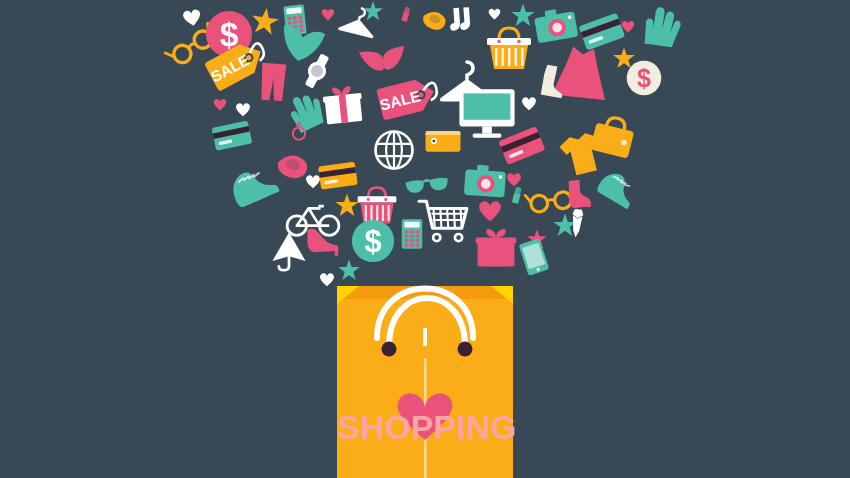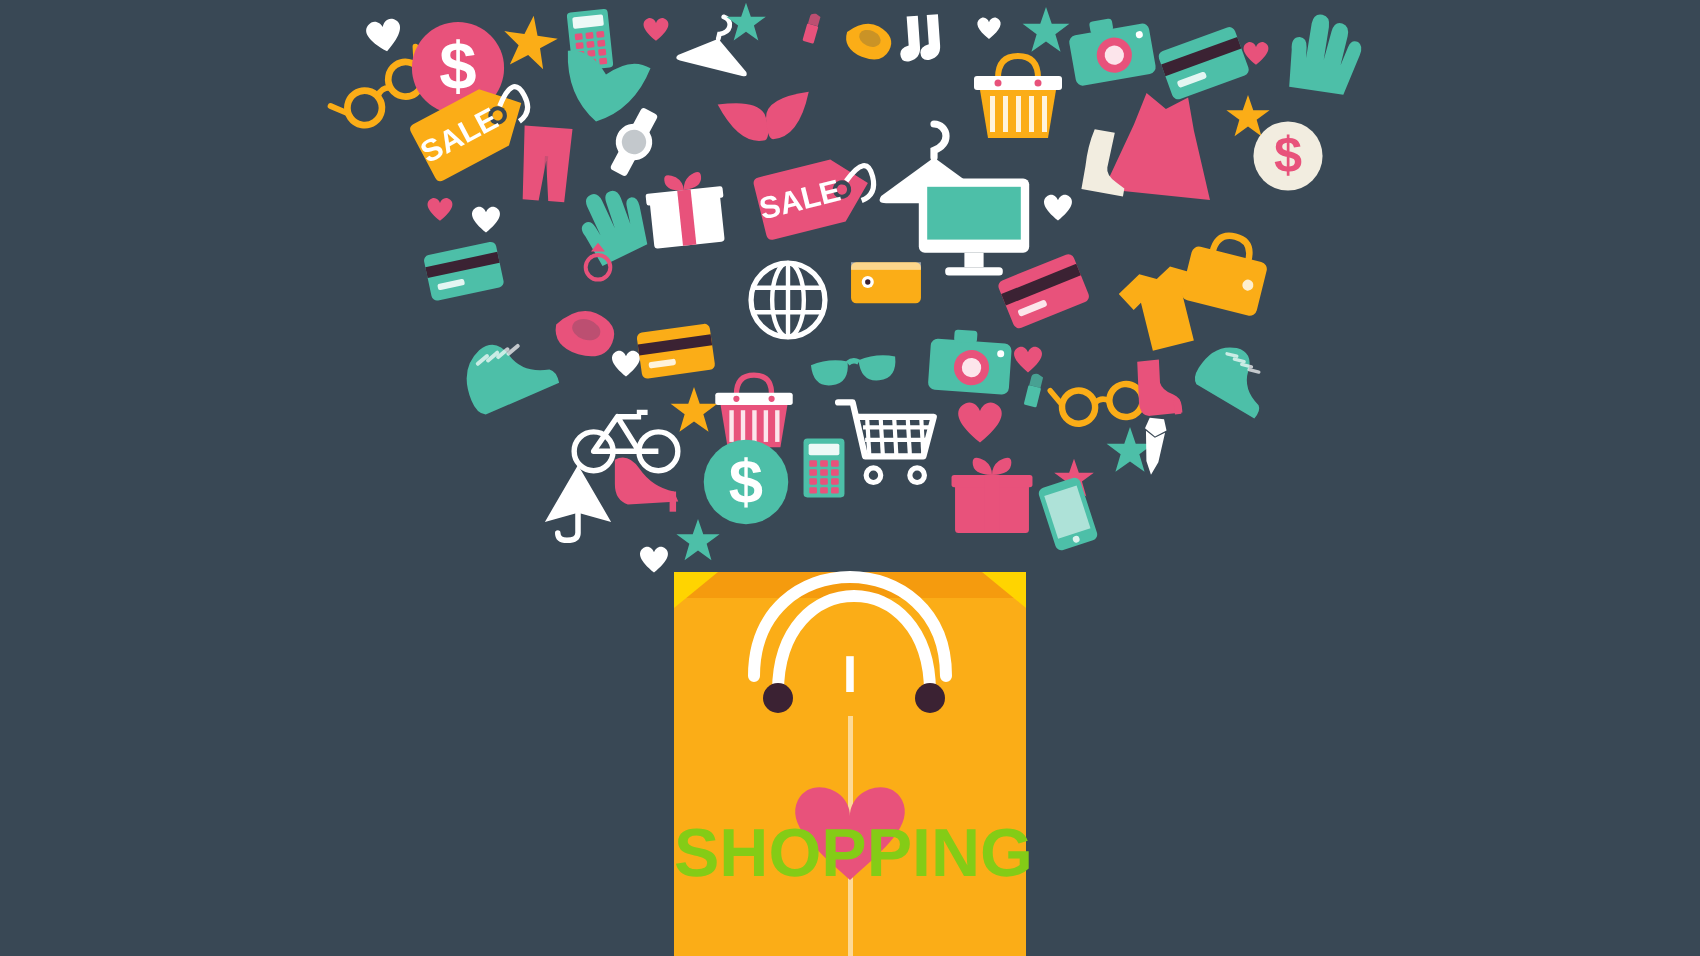--- a/index.html
+++ b/index.html
@@ -654,16 +654,16 @@
       </g>
       <circle id="rivet-l" cx="52" cy="63" r="7.5" fill="#3B2233"></circle>
       <circle id="rivet-r" cx="128" cy="63" r="7.5" fill="#3B2233"></circle>
       <path id="bag-heart" d="M 88 122
                  C 88 108 68 102 62 114
                  C 56 126 70 138 88 154
                  C 106 138 120 126 114 114
                  C 108 102 88 108 88 122 Z" fill="#E8527B"></path>
     </svg>
     <div id="bag-text-i" style="top: 36px; font-size: 26px; color: rgb(255, 255, 255);">I</div>
-    <div id="bag-text-shopping" style="top: 122px; font-size: 34px; color: #84cc16;">SHOPPING</div>
+    <div id="bag-text-shopping" style="top: 122px; font-size: 34px; color: #fca5a5;">SHOPPING</div>
   </div>
 
 </div>
 
 </body></html>

